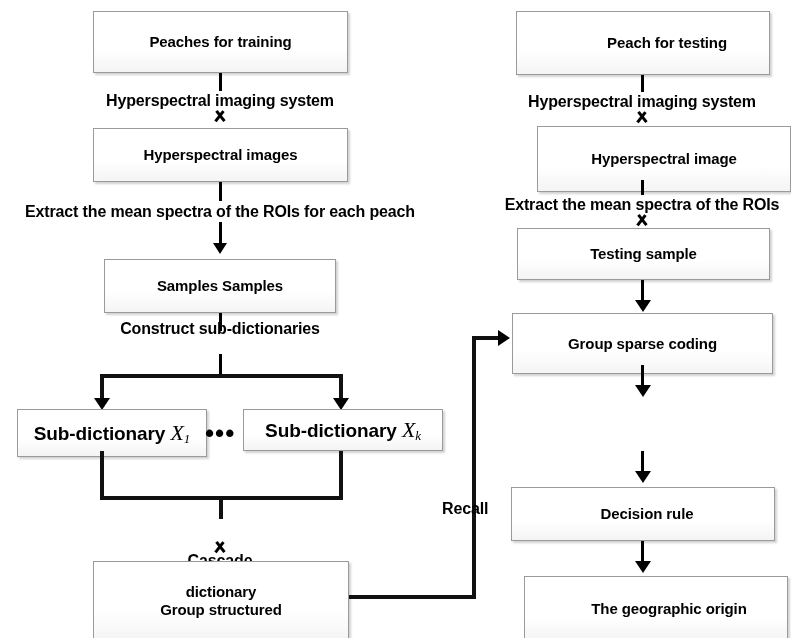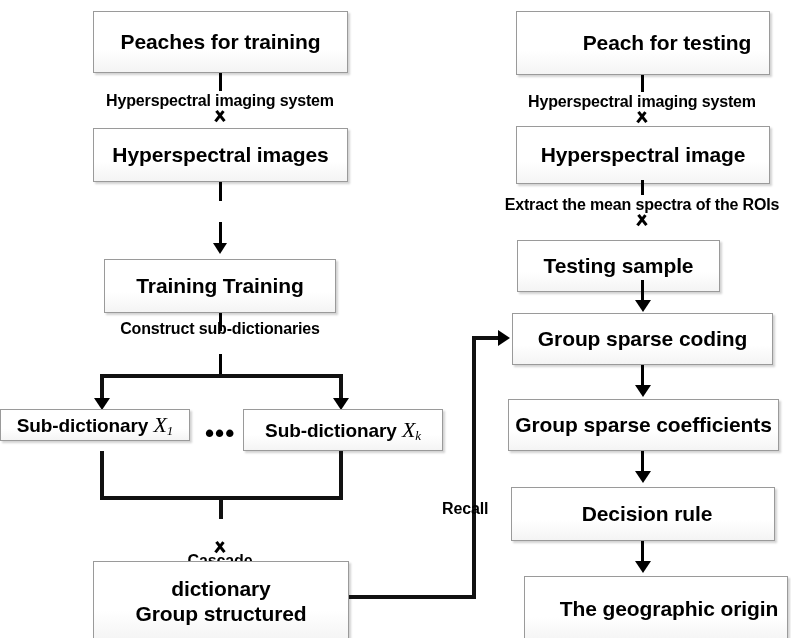--- a/index.html
+++ b/index.html
@@ -25,21 +25,21 @@
     box-sizing: border-box;
     border: 1px solid #9a9a9a;
     background: linear-gradient(to bottom, #ffffff 0%, #ffffff 62%, #f4f4f4 100%);
     box-shadow: 2px 2px 2px rgba(0,0,0,0.18);
     display: flex;
     align-items: center;
     justify-content: center;
     text-align: center;
     color: #000000;
     font-weight: bold;
-    font-size: 21px;
+    font-size: 15px;
     line-height: 1.16;
     letter-spacing: -0.1px;
   }
   .node.two-line { line-height: 1.2; }
 
   .node .sub {
     font-style: italic;
     font-weight: normal;
     font-family: "Liberation Serif", serif;
     font-size: 22px;
@@ -132,38 +132,39 @@
 
   <div class="vline" style="left:219px; top:73px; height:18px;"></div>
   <div class="edge-label centered" style="left:220px; top:92px;">Hyperspectral imaging system</div>
   <div class="chev-down" style="left:213px; top:111px;"></div>
 
   <div class="node" style="left:93px; top:128px; width:255px; height:54px;">
     <span>Hyperspectral images</span>
   </div>
 
   <div class="vline" style="left:219px; top:182px; height:19px;"></div>
+  <div class="edge-label centered" style="left:220px; top:203px;">Extract the mean spectra of the ROIs for each peach</div>
   <div class="vline" style="left:219px; top:222px; height:22px;"></div>
   <div class="arrow-down slim" style="left:213px; top:243px;"></div>
 
   <div class="node" style="left:104px; top:259px; width:232px; height:54px;">
-    <span>Training Training</span>
+    <span>Samples Samples</span>
   </div>
 
   <div class="vline" style="left:219px; top:313px; height:18px;"></div>
   <div class="edge-label centered" style="left:220px; top:320px;">Construct sub-dictionaries</div>
   <div class="vline" style="left:219px; top:354px; height:23px;"></div>
 
   <div class="hline thick" style="left:100px; top:374px; width:243px; height:4px;"></div>
   <div class="vline thick" style="left:100px; top:374px; height:28px; width:4px;"></div>
   <div class="vline thick" style="left:339px; top:374px; height:28px; width:4px;"></div>
   <div class="arrow-down" style="left:94px; top:398px;"></div>
   <div class="arrow-down" style="left:333px; top:398px;"></div>
 
-  <div class="node" style="left:0; top:409px; width:190px; height:32px; font-size:19px;">
+  <div class="node" style="left:17px; top:409px; width:190px; height:48px; font-size:19px;">
     <span><span>Sub-dictionary </span><span class="sub"><span>X</span><sub>1</sub></span></span>
   </div>
 
   <div class="ellipsis" style="left:205px; top:420px;">•••</div>
 
   <div class="node" style="left:243px; top:409px; width:200px; height:42px; font-size:19px;">
     <span><span>Sub-dictionary </span><span class="sub"><span>X</span><sub>k</sub></span></span>
   </div>
 
   <div class="vline thick" style="left:100px; top:451px; height:49px; width:4px;"></div>
@@ -186,45 +187,42 @@
   <div class="edge-label" style="left:442px; top:500px;">Recall</div>
 
   <div class="node" style="left:516px; top:11px; width:254px; height:64px;padding-left:48px;">
     <span>Peach for testing</span>
   </div>
 
   <div class="vline" style="left:641px; top:75px; height:17px;"></div>
   <div class="edge-label centered" style="left:642px; top:93px;">Hyperspectral imaging system</div>
   <div class="chev-down" style="left:635px; top:112px;"></div>
 
-  <div class="node" style="left:516px; top:126px; width:254px; height:58px;">
+  <div class="node" style="left:537px; top:126px; width:254px; height:66px;">
     <span>Hyperspectral image</span>
   </div>
 
   <div class="vline" style="left:641px; top:180px; height:15px;"></div>
   <div class="edge-label centered" style="left:642px; top:196px;">Extract the mean spectra of the ROIs</div>
   <div class="chev-down" style="left:635px; top:215px;"></div>
 
-  <div class="node" style="left:517px; top:228px; width:203px; height:52px;margin-top:12px;">
+  <div class="node" style="left:517px; top:228px; width:253px; height:52px;">
     <span>Testing sample</span>
   </div>
 
   <div class="vline" style="left:641px; top:280px; height:22px;"></div>
   <div class="arrow-down" style="left:635px; top:300px;"></div>
 
-  <div class="node" style="left:512px; top:313px; width:261px; height:52px;">
+  <div class="node" style="left:512px; top:313px; width:261px; height:61px;">
     <span>Group sparse coding</span>
   </div>
 
   <div class="vline" style="left:641px; top:365px; height:22px;"></div>
   <div class="arrow-down" style="left:635px; top:385px;"></div>
 
-  <div class="node" style="left:508px; top:399px; width:271px; height:52px;">
-    <span>Group sparse coefficients</span>
-  </div>
 
   <div class="vline" style="left:641px; top:451px; height:22px;"></div>
   <div class="arrow-down" style="left:635px; top:471px;"></div>
 
   <div class="node" style="left:511px; top:487px; width:264px; height:54px;padding-left:8px;">
     <span>Decision rule</span>
   </div>
 
   <div class="vline" style="left:641px; top:541px; height:22px;"></div>
   <div class="arrow-down" style="left:635px; top:561px;"></div>

